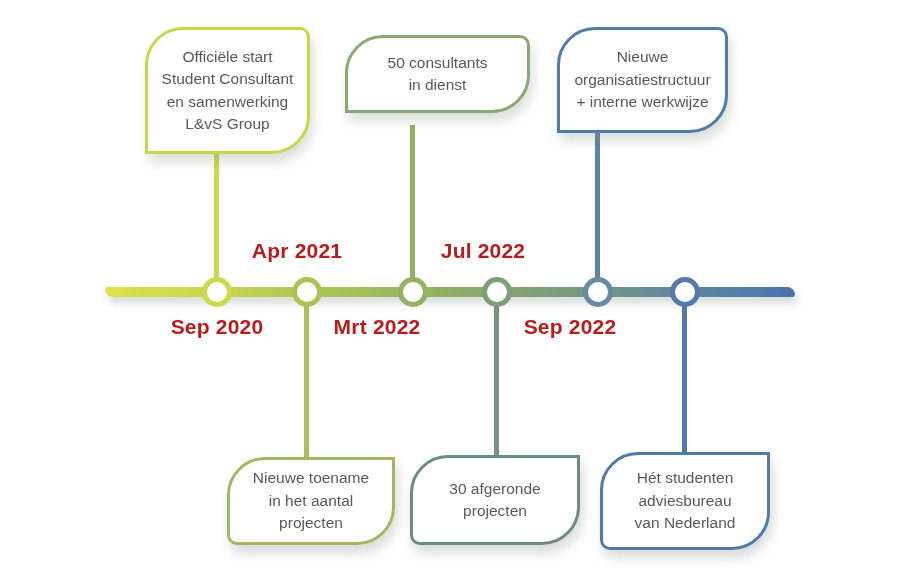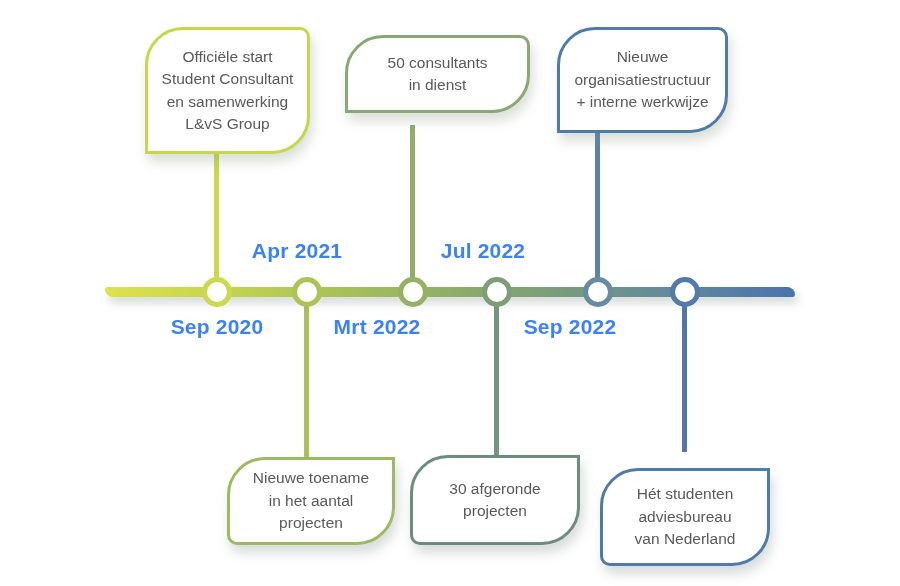--- a/index.html
+++ b/index.html
@@ -43,21 +43,21 @@
     background: #ffffff;
     border: 5px solid #999;
     z-index: 3;
   }
   
   .date-label {
     position: absolute;
     transform: translateX(-50%);
     font-size: 21px;
     font-weight: 700;
-    color: #3b82f6;
+    color: #b91c1c;
     letter-spacing: 0.2px;
     white-space: nowrap;
     z-index: 4;
   }
   
   .callout {
     position: absolute;
     box-sizing: border-box;
     background: #ffffff;
     border: 3px solid #999;
@@ -110,21 +110,21 @@
     <div class="callout-text">Nieuwe toename
 in het aantal
 projecten</div>
   </div>
 
   <div class="callout below" style="left: 410px; top: 455px; width: 170px; height: 90px; border-color: rgb(106, 141, 126); text-align: center;">
     <div class="callout-text">30 afgeronde
 projecten</div>
   </div>
 
-  <div class="callout below" style="left: 600px; top: 468px; width: 170px; height: 98px; border-color: rgb(78, 123, 168);">
+  <div class="callout below" style="left: 600px; top: 452px; width: 170px; height: 98px; border-color: rgb(78, 123, 168);">
     <div class="callout-text">Hét studenten
 adviesbureau
 van Nederland</div>
   </div>
 
   <div class="connector" style="left: 214px; top: 127px; height: 165px; background: rgb(203, 217, 75);"></div>
   <div class="connector" style="left: 304px; top: 292px; height: 165px; background: rgb(171, 192, 88);"></div>
   <div class="connector" style="left: 410px; top: 125px; height: 167px; background: rgb(143, 174, 104);"></div>
   <div class="connector" style="left: 494px; top: 292px; height: 163px; background: rgb(116, 150, 127);"></div>
   <div class="connector" style="left: 595px; top: 133px; height: 159px; background: rgb(92, 131, 162);"></div>

